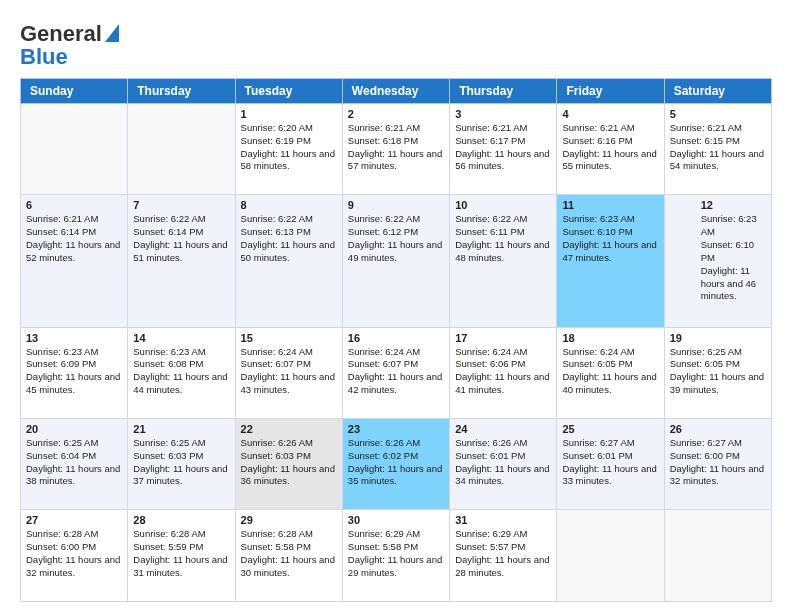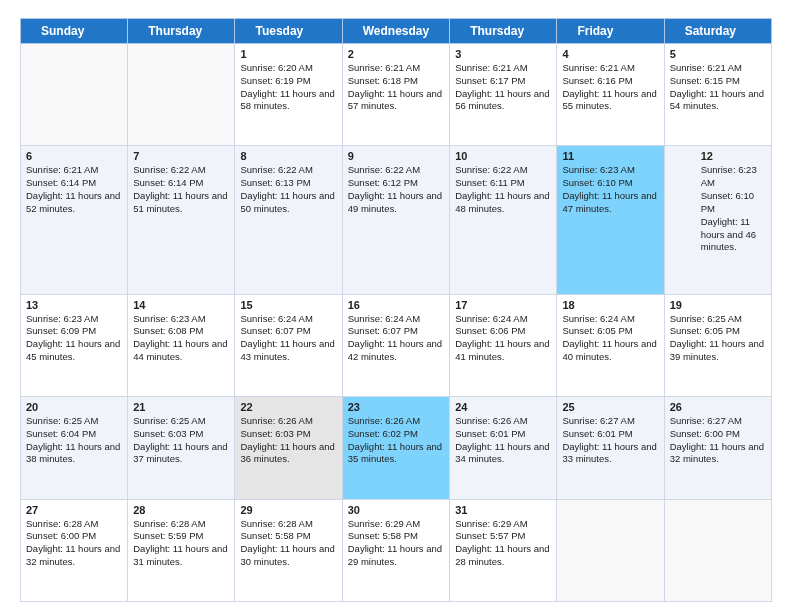--- a/index.html
+++ b/index.html
@@ -50,21 +50,21 @@
     .calendar {
       width: 100%;
       border-collapse: collapse;
       flex: 1;
     }
     .calendar th {
       background: #2176c7;
       color: #fff;
       font-size: 12px;
       font-weight: bold;
-      padding: 5px 20px;
+      padding: 5px 9px;
       text-align: left;
       border: 1px solid #b0c8e8;
     }
     .calendar td {
       vertical-align: top;
       border: 1px solid #d0d8e8;
       padding: 4px 5px;
       font-size: 10px;
       color: #222;
       width: calc(100% / 7);
@@ -87,20 +87,39 @@
       font-size: 9.5px;
       line-height: 1.35;
       color: #222;
     }
     .empty { background: #f8f8f8 !important; }
   </style>
 </head>
 <body>
 
 <div class="page">
+  <div class="header">
+    <div class="logo">
+      <div style="display:flex;flex-direction:column;align-items:flex-start;">
+        <div style="display:flex;align-items:center;">
+          <span class="logo-text">General</span>
+          <div style="display:inline-block;margin-left:3px;margin-top:2px;">
+            <svg width="14" height="18" viewBox="0 0 14 18">
+              <polygon points="0,18 14,18 14,0" fill="#2176c7"></polygon>
+            </svg>
+          </div>
+        </div>
+        <span class="logo-text" style="color:#2176c7;font-size:22px;font-weight:bold;line-height:1;">Blue</span>
+      </div>
+    </div>
+    <div class="title-block">
+      <h1></h1>
+      <h2></h2>
+    </div>
+  </div>
 
   <table class="calendar">
     <thead>
       <tr>
       <th>Sunday</th>
           <th>Thursday</th>
           <th>Tuesday</th>
           <th>Wednesday</th>
           <th>Thursday</th>
           <th>Friday</th>

